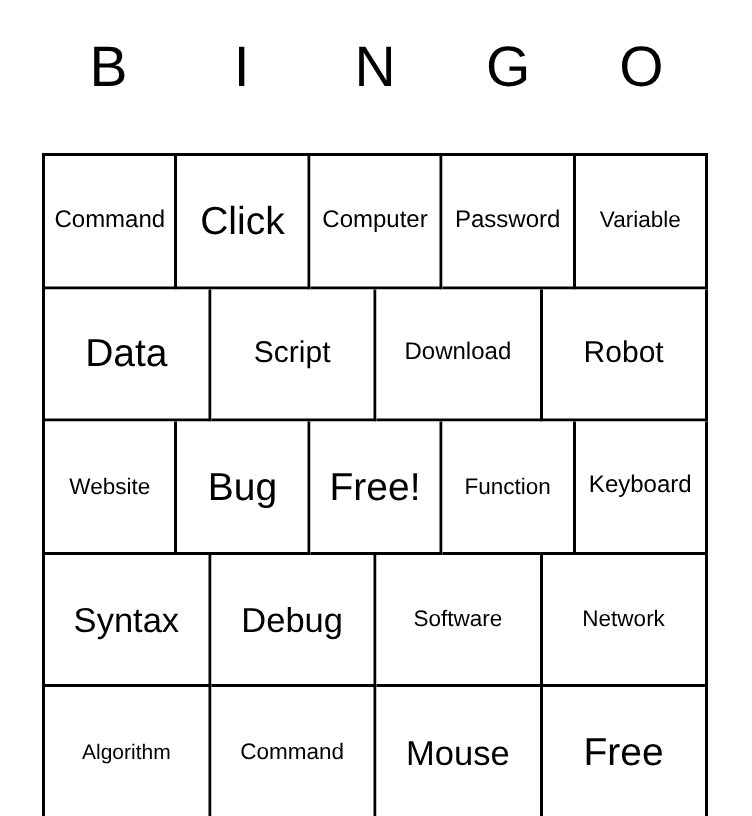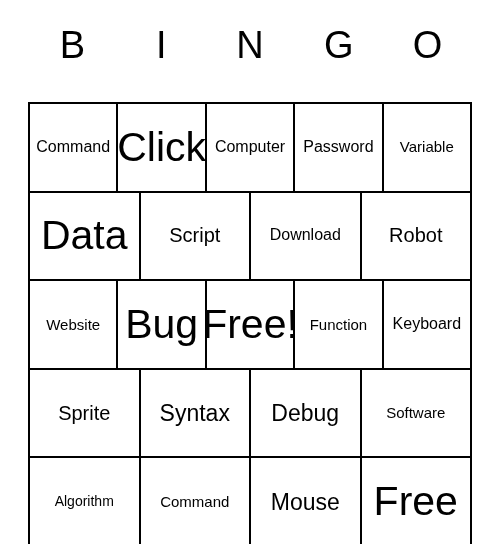--- a/index.html
+++ b/index.html
@@ -85,21 +85,21 @@
     color: #000000;
     font-weight: 400;
   }
 
   
   .cell-text[data-size="xs"]  { font-size: 14px; }
   .cell-text[data-size="s"]   { font-size: 16px; }
   .cell-text[data-size="m"]   { font-size: 15px; }
   .cell-text[data-size="l"]   { font-size: 23px; }
   .cell-text[data-size="xl"]  { font-size: 20px; }
-  .cell-text[data-size="xxl"] { font-size: 41px; }
+  .cell-text[data-size="xxl"] { font-size: 26px; }
 </style>
 </head>
 <body>
 
 <div id="card">
 
   <div id="header-row">
     <div class="header-letter">B</div>
     <div class="header-letter">I</div>
     <div class="header-letter">N</div>
@@ -155,30 +155,30 @@
       <div class="grid-cell">
           <span class="cell-text" data-size="m">Function</span>
         </div>
       <div class="grid-cell">
           <span class="cell-text" data-size="s">Keyboard</span>
         </div>
     </div>
 
     <div class="grid-row">
       <div class="grid-cell">
-          <span class="cell-text" data-size="xl">Sprite</span>
-        </div>
-      <div class="grid-cell">
           <span class="cell-text" data-size="l">Syntax</span>
         </div>
       <div class="grid-cell">
           <span class="cell-text" data-size="l">Debug</span>
         </div>
       <div class="grid-cell">
           <span class="cell-text" data-size="m">Software</span>
+        </div>
+      <div class="grid-cell">
+          <span class="cell-text" data-size="m">Network</span>
         </div>
     </div>
 
     <div class="grid-row">
       <div class="grid-cell">
           <span class="cell-text" data-size="xs">Algorithm</span>
         </div>
       <div class="grid-cell">
           <span class="cell-text" data-size="m">Command</span>
         </div>

